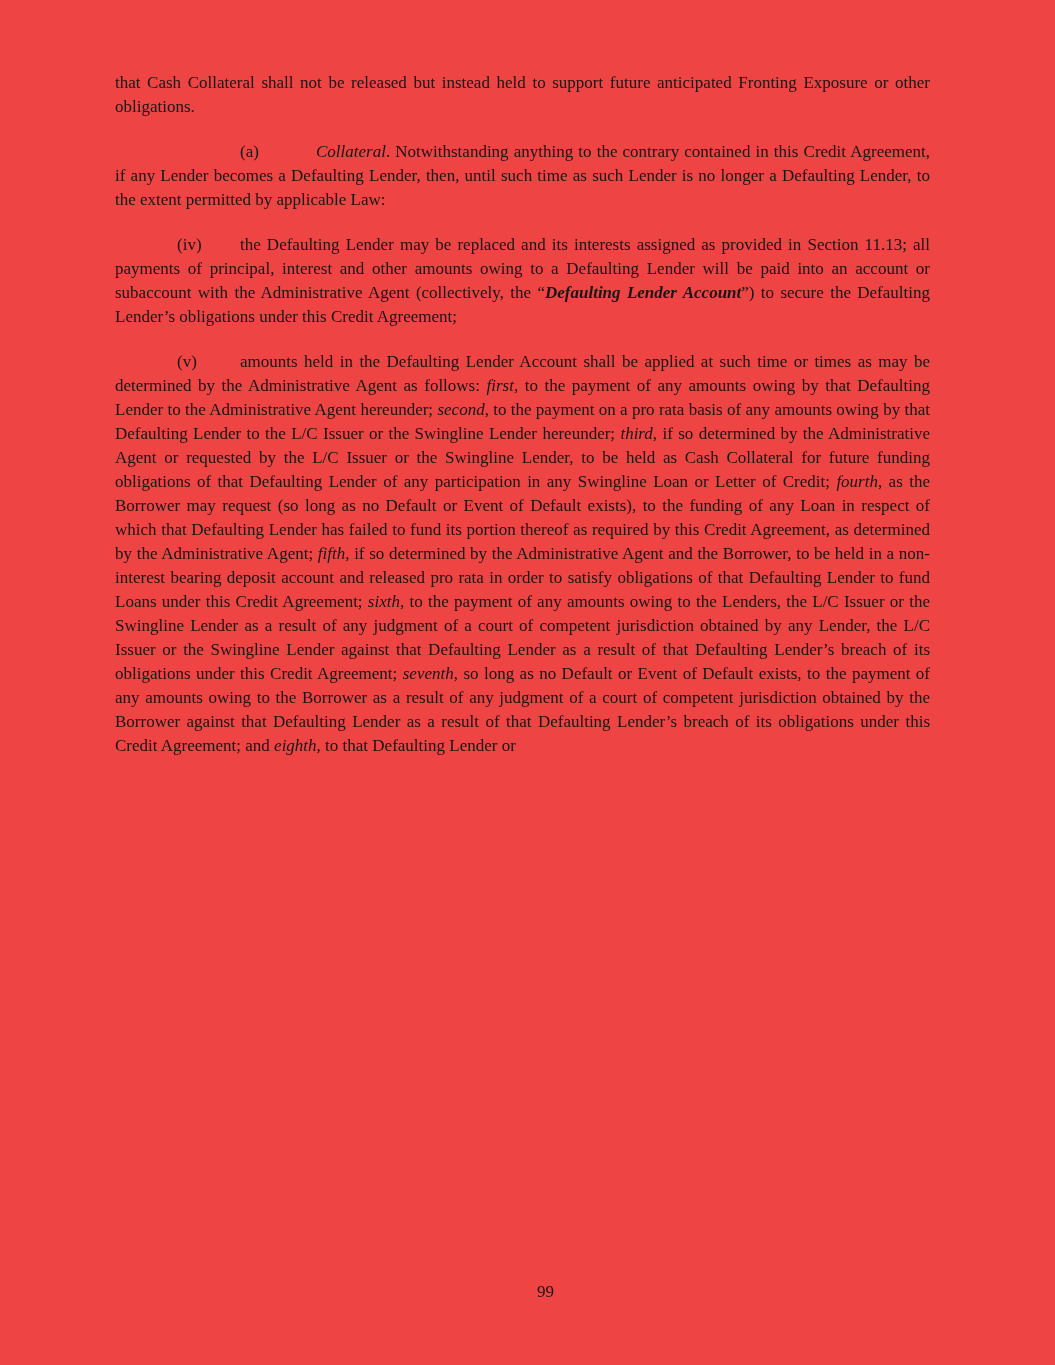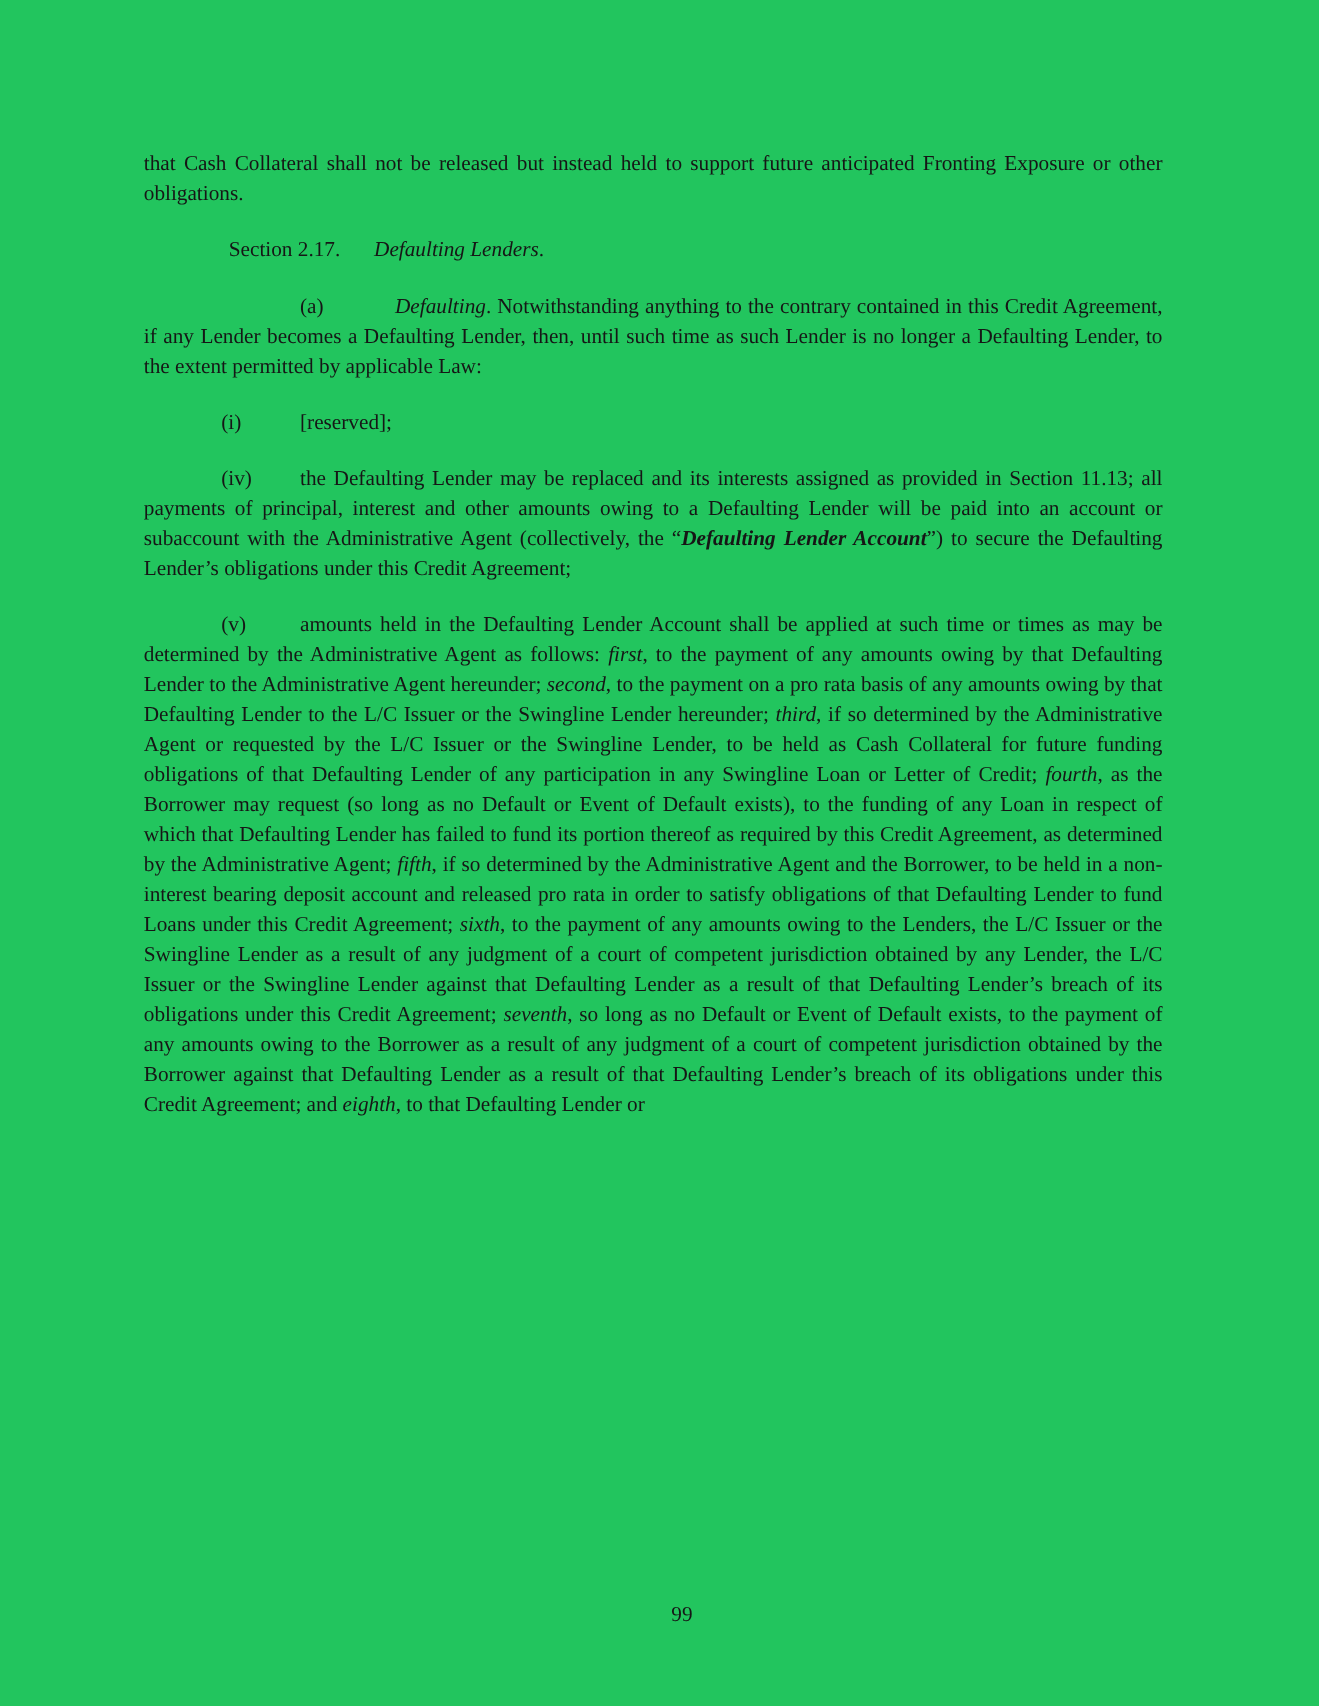--- a/index.html
+++ b/index.html
@@ -4,26 +4,26 @@
 <style>
   html, body {
     margin: 0;
     padding: 0;
     background: #ffffff;
   }
   .page {
     position: relative;
     width: 1055px;
     height: 1365px;
-    background: #22c55e;
+    background: #ef4444;
     font-family: "Liberation Serif", "DejaVu Serif", serif;
     font-size: 17px;
     line-height: 24px;
     color: #161616;
-    padding: 119px 125px 0 115px;
+    padding: 71px 125px 0 115px;
     box-sizing: border-box;
     overflow: hidden;
   }
   p.para {
     margin: 0 0 21px 0;
     text-align: justify;
   }
   
   .section-heading {
     text-indent: 68px;
@@ -63,25 +63,23 @@
     text-align: center;
   }
 </style>
 </head>
 <body>
 
 <div class="page">
 
   <p class="para">that Cash Collateral shall not be released but instead held to support future anticipated Fronting Exposure or other obligations.</p>
 
-  <p class="para section-heading"><span>Section 2.17.</span><span class="gap"></span><span class="italic">Defaulting Lenders</span><span>.</span></p>
 
-  <p class="para para-a"><span class="marker-a">(a)</span><span class="italic">Defaulting</span><span>.  Notwithstanding anything to the contrary contained in this Credit Agreement, if any Lender becomes a Defaulting Lender, then, until such time as such Lender is no longer a Defaulting Lender, to the extent permitted by applicable Law:</span></p>
+  <p class="para para-a"><span class="marker-a">(a)</span><span class="italic">Collateral</span><span>.  Notwithstanding anything to the contrary contained in this Credit Agreement, if any Lender becomes a Defaulting Lender, then, until such time as such Lender is no longer a Defaulting Lender, to the extent permitted by applicable Law:</span></p>
 
-  <p class="para sub"><span class="marker">(i)</span><span>[reserved];</span></p>
 
 
 
   <p class="para sub"><span class="marker">(iv)</span><span>the Defaulting Lender may be replaced and its interests assigned as provided in </span><span class="underline">Section 11.13</span><span>; all payments of principal, interest and other amounts owing to a Defaulting Lender will be paid into an account or subaccount with the Administrative Agent (collectively, the “</span><span class="bold">Defaulting Lender Account</span><span>”) to secure the Defaulting Lender’s obligations under this Credit Agreement;</span></p>
 
   <p class="para sub"><span class="marker">(v)</span><span>amounts held in the Defaulting Lender Account shall be applied at such time or times as may be determined by the Administrative Agent as follows: </span><span class="italic">first</span><span>, to the payment of any amounts owing by that Defaulting Lender to the Administrative Agent hereunder; </span><span class="italic">second</span><span>, to the payment on a pro rata basis of any amounts owing by that Defaulting Lender to the L/C Issuer or the Swingline Lender hereunder; </span><span class="italic">third</span><span>, if so determined by the Administrative Agent or requested by the L/C Issuer or the Swingline Lender, to be held as Cash Collateral for future funding obligations of that Defaulting Lender of any participation in any Swingline Loan or Letter of Credit; </span><span class="italic">fourth</span><span>, as the Borrower may request (so long as no Default or Event of Default exists), to the funding of any Loan in respect of which that Defaulting Lender has failed to fund its portion thereof as required by this Credit Agreement, as determined by the Administrative Agent; </span><span class="italic">fifth</span><span>, if so determined by the Administrative Agent and the Borrower, to be held in a non-interest bearing deposit account and released pro rata in order to satisfy obligations of that Defaulting Lender to fund Loans under this Credit Agreement; </span><span class="italic">sixth</span><span>, to the payment of any amounts owing to the Lenders, the L/C Issuer or the Swingline Lender as a result of any judgment of a court of competent jurisdiction obtained by any Lender, the L/C Issuer or the Swingline Lender against that Defaulting Lender as a result of that Defaulting Lender’s breach of its obligations under this Credit Agreement; </span><span class="italic">seventh</span><span>, so long as no Default or Event of Default exists, to the payment of any amounts owing to the Borrower as a result of any judgment of a court of competent jurisdiction obtained by the Borrower against that Defaulting Lender as a result of that Defaulting Lender’s breach of its obligations under this Credit Agreement; and </span><span class="italic">eighth</span><span>, to that Defaulting Lender or</span></p>
 
   <div class="page-number">99</div>
 
 </div>

